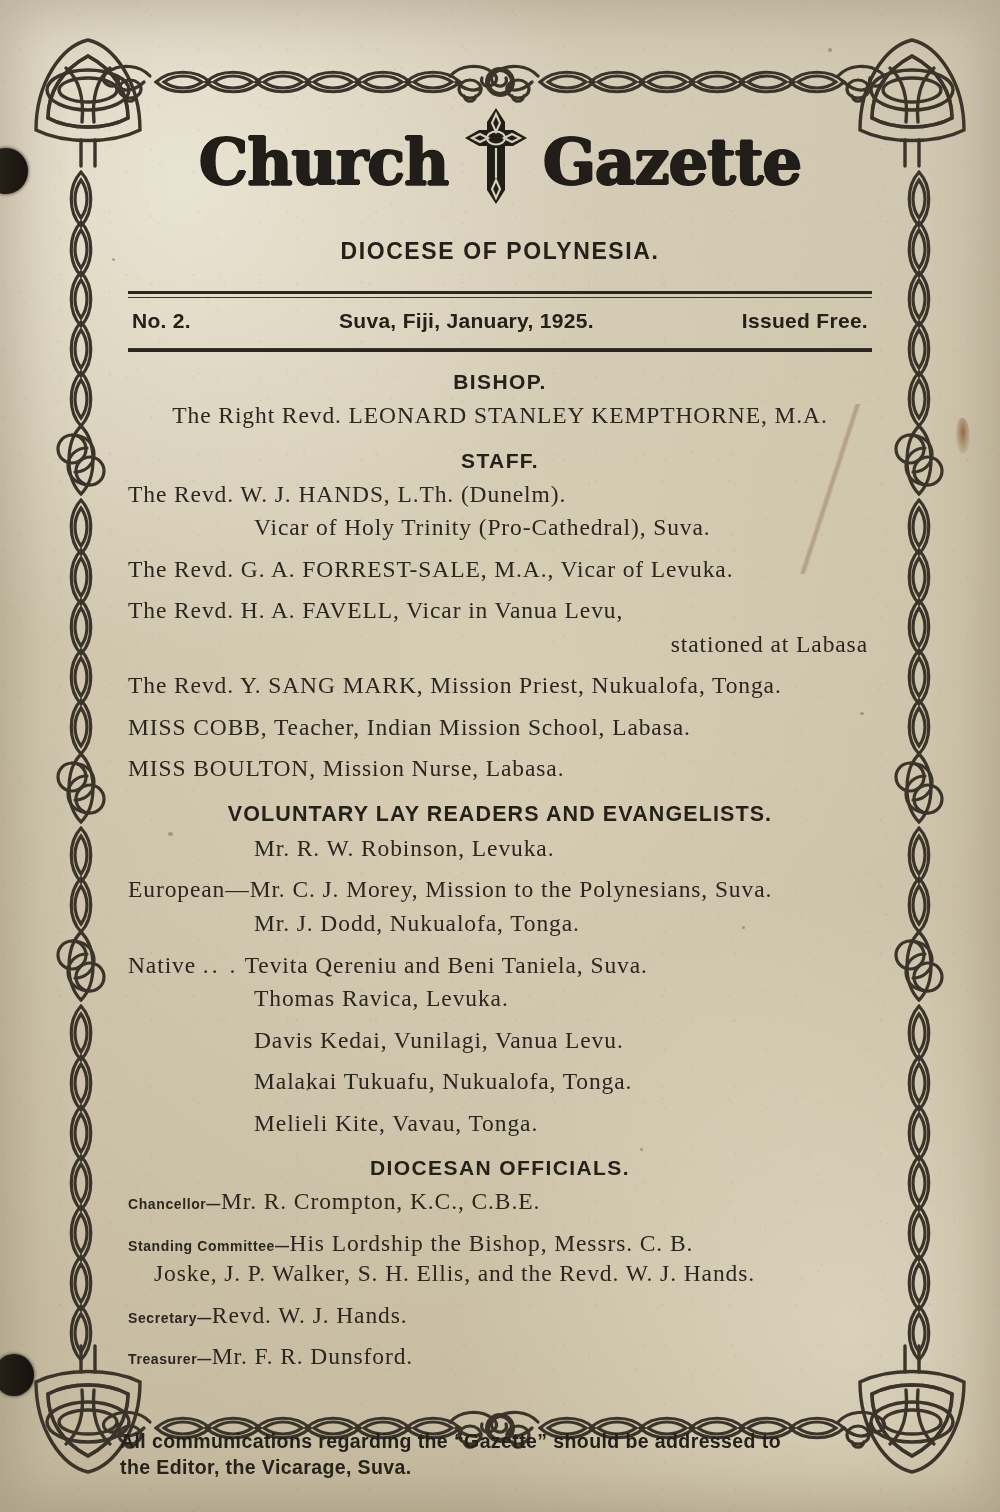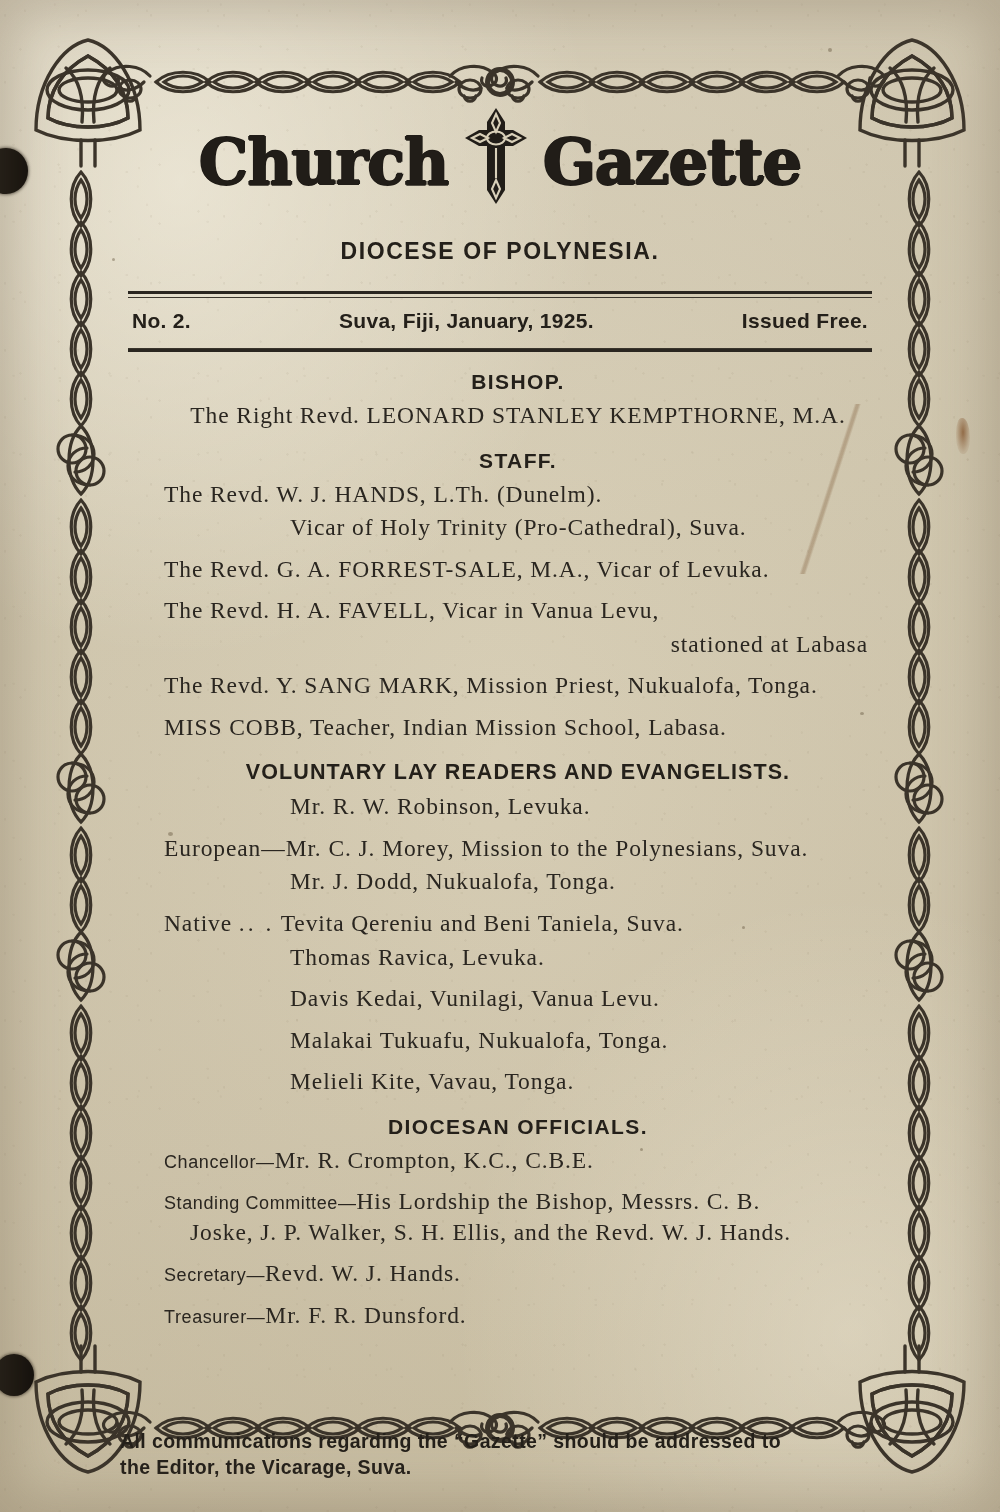--- a/index.html
+++ b/index.html
@@ -122,21 +122,21 @@
     font-weight: 700;
     font-size: 21px;
     letter-spacing: .3px;
     color: #24201a;
     padding: 11px 4px 12px;
   }
   .issue-bar .mid { flex: 1; text-align: center; }
   .issue-wrap { margin-top: 26px; }
 
   
-  .section { margin-top: 18px; margin-left: 36px; }
+  .section { margin-top: 18px; }
   .sec-head {
     text-align: center;
     font-family: "Liberation Sans", sans-serif;
     font-weight: 700;
     font-size: 21px;
     letter-spacing: 1.4px;
     color: #24201a;
     margin-bottom: 6px;
   }
   .sec-head.wide { letter-spacing: 1.1px; font-size: 21.5px; }
@@ -152,22 +152,22 @@
   }
   .line.tight { margin-bottom: 3px; }
   .line.center { text-align: center; }
   .line.right  { text-align: right; padding-right: 4px; }
   .line.indent { padding-left: 126px; }
   .line.hang   { white-space: normal; text-indent: 0; padding-left: 0; }
   .line.hang .cont { display: block; padding-left: 26px; }
 
   .role {
     font-family: "Liberation Sans", sans-serif;
-    font-weight: 400;
-    font-size: 18px;
+    font-weight: 700;
+    font-size: 14px;
     letter-spacing: .6px;
   }
   .leader { letter-spacing: 3px; }
 
   
   #footer {
     position: absolute;
     left: 120px;
     top: 1428px;
     width: 760px;
@@ -451,20 +451,21 @@
 
     <div class="section">
       <div class="sec-head">STAFF.</div>
       <div class="line tight">The Revd. W. J. HANDS, L.Th. (Dunelm).</div>
       <div class="line indent">Vicar of Holy Trinity (Pro-Cathedral), Suva.</div>
       <div class="line">The Revd. G. A. FORREST-SALE, M.A., Vicar of Levuka.</div>
       <div class="line tight">The Revd. H. A. FAVELL, Vicar in Vanua Levu,</div>
       <div class="line right">stationed at Labasa</div>
       <div class="line">The Revd. Y. SANG MARK, Mission Priest, Nukualofa, Tonga.</div>
       <div class="line">MISS COBB, Teacher, Indian Mission School, Labasa.</div>
+      <div class="line">MISS BOULTON, Mission Nurse, Labasa.</div>
     </div>
 
     <div class="section">
       <div class="sec-head wide">VOLUNTARY LAY READERS AND EVANGELISTS.</div>
       <div class="line indent">Mr. R. W. Robinson, Levuka.</div>
       <div class="line tight">European—Mr. C. J. Morey, Mission to the Polynesians, Suva.</div>
       <div class="line indent">Mr. J. Dodd, Nukualofa, Tonga.</div>
       <div class="line tight">
         <span>Native</span>
         <span class="leader">.. .</span>

